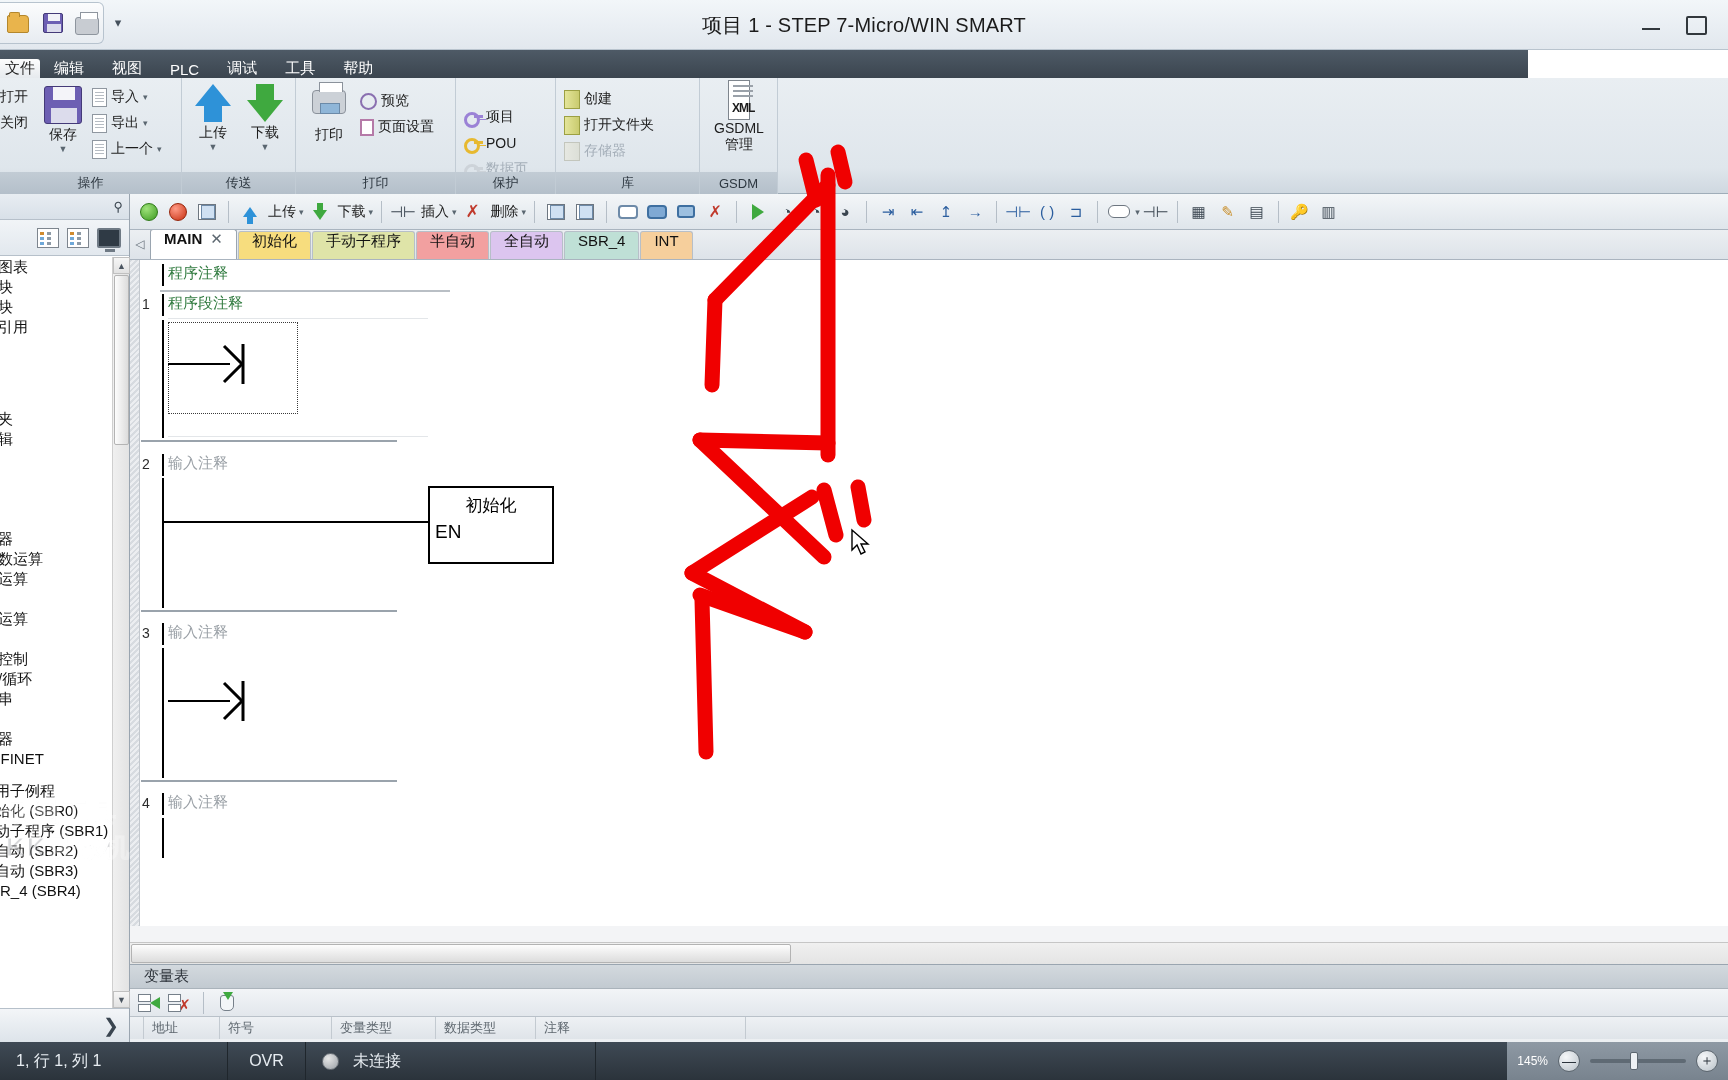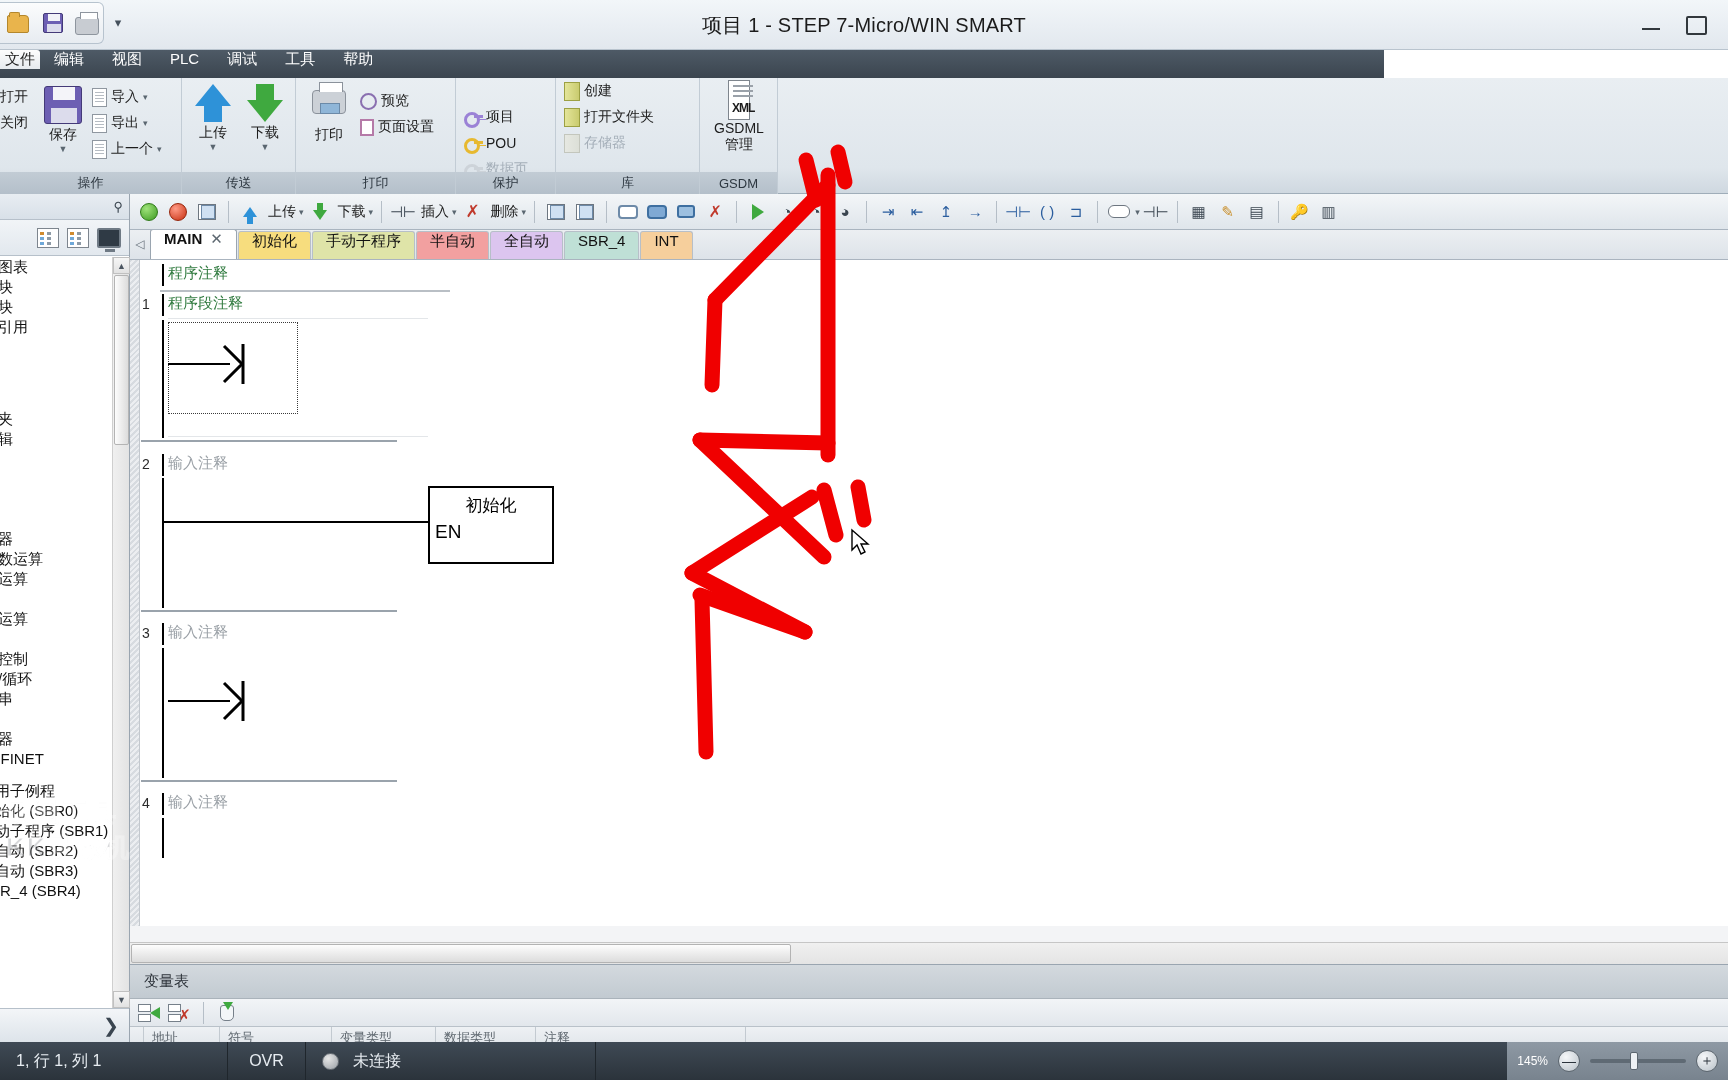--- a/index.html
+++ b/index.html
@@ -50,23 +50,23 @@
   .wb-min::after {
     content:""; position:absolute; left:4px; bottom:7px; width:18px; height:2px; background:#32383d;
   }
   .wb-max::after {
     content:""; position:absolute; left:4px; top:5px; width:17px; height:15px;
     border:2px solid #32383d; border-radius:2px;
   }
 
   
   .menubar {
-    position: absolute; left: 0; top: 50px; width: 1384px; height: 28px;
+    position: absolute; left: 0; top: 50px; width: 1528px; height: 28px;
     background: linear-gradient(to bottom,#4e5a66,#3b454f);
-    display: flex; align-items: flex-start;
+    display: flex; align-items: flex-end;
   }
   .menu-file {
     width: 40px; background: linear-gradient(to bottom,#fdfdfd,#e6eaee);
     color: #222; display: flex; align-items: center; justify-content: center;
     font-size: 15px; border-radius: 0 3px 0 0;
   }
   .menu-item {
     padding: 0 14px; display: flex; align-items: center;
     color: #ffffff; font-size: 15px;
   }
@@ -259,21 +259,21 @@
     background:linear-gradient(to bottom,#f0f0f0,#e4e4e4); border-top:1px solid #c6c6c6;
   }
   .hs-thumb { position:absolute; left:1px; top:1px; height:19px; width:660px;
     background:linear-gradient(to bottom,#fdfdfd,#dcdcdc); border:1px solid #b3b3b3; border-radius:2px;}
 
   .vartable {
     position:absolute; left:0; right:0; bottom:0; height:78px;
     background:#eceff2; border-top:1px solid #9aa5b0;
   }
   .vt-title {
-    height:34px; background:linear-gradient(to bottom,#d3d9de,#c2cad1);
+    height:24px; background:linear-gradient(to bottom,#d3d9de,#c2cad1);
     display:flex;align-items:center;padding-left:14px;font-size:15px;color:#2b3138;
     border-bottom:1px solid #aab3bb;
     text-align:center;
   }
   .vt-tools {
     height:28px; background:linear-gradient(to bottom,#f2f4f7,#e2e7ec);
     display:flex;align-items:center;gap:8px;padding-left:8px;border-bottom:1px solid #b9c1c9;
   }
   .vt-ico{width:22px;height:20px;position:relative;}
   .vt-row-ins::before{content:"";position:absolute;left:0;top:1px;width:11px;height:6px;background:#fff;border:1px solid #76808a;}
@@ -445,21 +445,21 @@
             <span class="ic ic-key dim"></span>
             <span>数据页</span>
           </div>
         </div>
       </div>
       <div class="rgroup-title">保护</div>
     </div>
 
     <div class="rgroup" style="left:556px;width:144px;">
       <div class="rgroup-body">
-        <div style="position:absolute;left:8px;top:0;">
+        <div style="position:absolute;left:8px;top:8px;">
           <div class="rbtn-small">
             <span class="ic ic-lib"></span>
             <span>创建</span>
           </div>
           <div class="rbtn-small">
             <span class="ic ic-lib"></span>
             <span>打开文件夹</span>
           </div>
           <div class="rbtn-small dim">
             <span class="ic ic-lib dim"></span>

